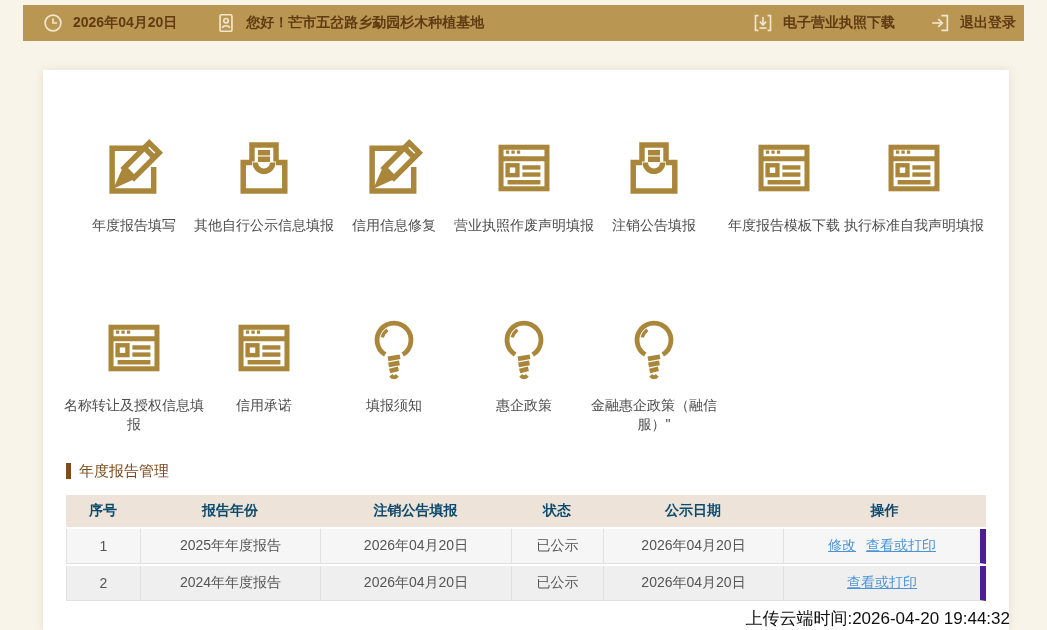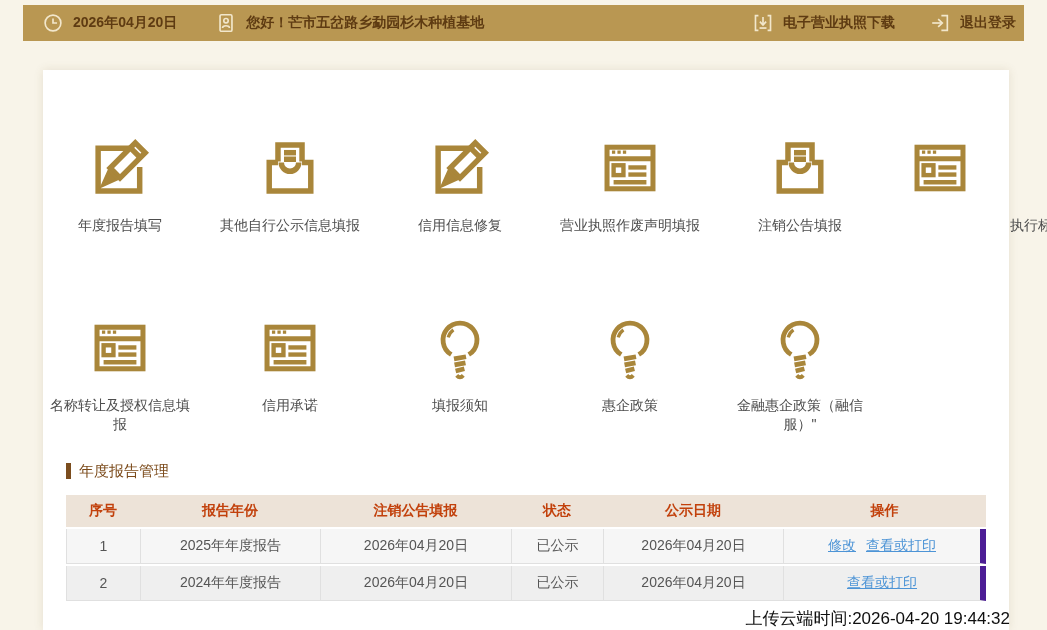--- a/index.html
+++ b/index.html
@@ -22,41 +22,41 @@
   .tb-icon svg { width:100%; height:100%; }
   .tb-text { margin-left:9px; white-space:nowrap; }
   .tb-group { display:flex; align-items:center; cursor:pointer; }
   .tb-gap { width:34px; }
   .tb-user { margin-left:38px; }
   
   .card {
     position:absolute; left:43px; top:70px; width:966px; height:560px;
     background:#FFFFFF; box-shadow:0 0 9px rgba(120,100,60,.14);
   }
-  .grid { display:flex; padding-left:12px;gap:40px; }
+  .grid { display:flex; padding-left:26px; }
   .grid-row1 { padding-top:63px; }
   .grid-row2 { margin-top:78px; }
   .cell { width:130px; display:flex; flex-direction:column; align-items:center; cursor:pointer; }
   .cell svg { width:70px; height:70px; display:block; }
   .lbl {
     margin-top:13px; font-size:14px; color:#4D4D4D; text-align:center;
     width:150px; margin-left:-10px; margin-right:-10px; line-height:1.35;
   }
   .lbl.narrow { width:136px; margin-left:-3px; margin-right:-3px; }
   
   .section-title { display:flex; align-items:center; margin:28px 0 0 23px;font-family:Liberation Mono, monospace; }
   .section-bar { width:5px; height:16px; background:#7B4D1E; margin-right:8px; }
   .section-text { font-size:15px; color:#7B4A1A; }
   
   table.report {
     margin:12px 23px 0 23px; width:920px;
     border-collapse:separate; border-spacing:0 2px; table-layout:fixed;
   }
   table.report th {
-    background:#EDE3D8; color:#c2410c; font-size:14px; font-weight:700;
+    background:#EDE3D8; color:#0c4a6e; font-size:14px; font-weight:700;
     height:32px; 
   }
   table.report td {
     height:35px; text-align:center; font-size:14px; color:#555555;
     border-bottom:1px solid #E0E0E0; border-left:1px solid #E0E0E0;
   }
   table.report td:last-child { border-right:6px solid #4c1d95;margin-left:24px; }
   tr.r-odd td { background:#F6F6F6; }
   tr.r-even td { background:#EFEFEF; }
   .link { color:#4D94D6; text-decoration:underline; cursor:pointer; margin:0 5px; white-space:nowrap; }
@@ -181,20 +181,21 @@
     <div class="cell">
       <svg viewBox="0 0 64 64">
           <use href="#ic-inbox"></use>
         </svg>
       <div class="lbl">注销公告填报</div>
     </div>
     <div class="cell">
       <svg viewBox="0 0 64 64">
           <use href="#ic-form"></use>
         </svg>
+      <div class="lbl">年度报告模板下载</div>
     </div>
     <div class="cell">
       <svg viewBox="0 0 64 64">
           <use href="#ic-form"></use>
         </svg>
       <div class="lbl">执行标准自我声明填报</div>
     </div>
   </div>
 
   <div class="grid grid-row2">

